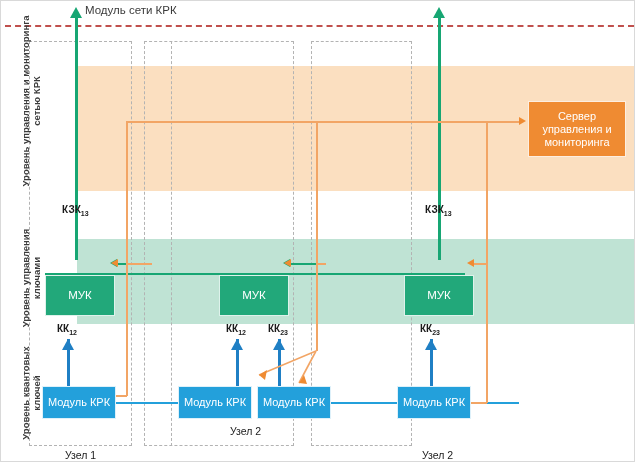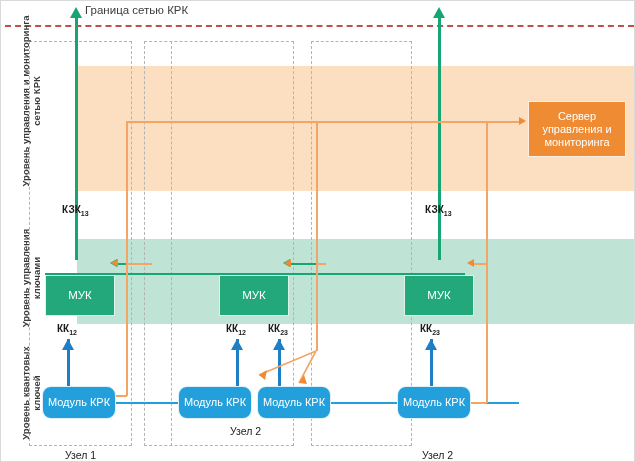--- a/index.html
+++ b/index.html
@@ -62,21 +62,21 @@
     position:absolute;
     display:flex;align-items:center;justify-content:center;
     text-align:center;
     color:#ffffff;
     font-size:11px;
     line-height:13px;
     box-sizing:border-box;
     border:1px solid rgba(255,255,255,.85);
   }
   .box-muk{background:#22a87a;font-size:11.5px;margin-top:22px;}
-  .box-krk{background:#23a0db;font-size:11px;border-radius:9px;}
+  .box-krk{background:#23a0db;font-size:11px;}
   .box-server{background:#ef8b32;font-size:11px;padding:2px;}
 
   
   .ln{position:absolute;}
   .v-green{background:#17a673;width:2.5px;}
   .h-green{background:#17a673;height:1.6px;}
   .v-blue{background:#1f7fc4;width:3px;}
   .h-blue{background:#23a0db;height:2px;}
   .v-orange{background:#f2a565;width:1.6px;}
   .h-orange{background:#f2a565;height:1.6px;}
@@ -117,21 +117,21 @@
 
   <div class="band band-mgmt"></div>
   <div class="band band-keys"></div>
 
   <div class="node-frame" style="left:28px;top:40px;width:103px;height:405px;"></div>
   <div class="node-frame" style="left:143px;top:40px;width:150px;height:405px;"></div>
   <div class="node-frame" style="left:310px;top:40px;width:101px;height:405px;"></div>
   <div class="node-frame" style="left:170px;top:40px;width:0;height:405px;border-left:1px dashed #b3b3b3;border-top:none;border-right:none;border-bottom:none;"></div>
 
   <div class="border-line"></div>
-  <div class="border-label">Граница сетью КРК</div>
+  <div class="border-label">Модуль сети КРК</div>
 
   <div class="level-label" style="top:200px;left:19px;">Уровень управления и мониторинга сетью КРК</div>
   <div class="level-label" style="top:332px;left:19px;width:110px;">Уровень управления ключами</div>
   <div class="level-label" style="top:442px;left:19px;width:100px;">Уровень квантовых ключей</div>
 
   <div class="ln v-green" style="left:74px;top:16px;height:243px;"></div>
   <div class="ah ah-up-green" style="left:69px;top:6px;"></div>
 
   <div class="ln v-green" style="left:437px;top:16px;height:243px;"></div>
   <div class="ah ah-up-green" style="left:432px;top:6px;"></div>

